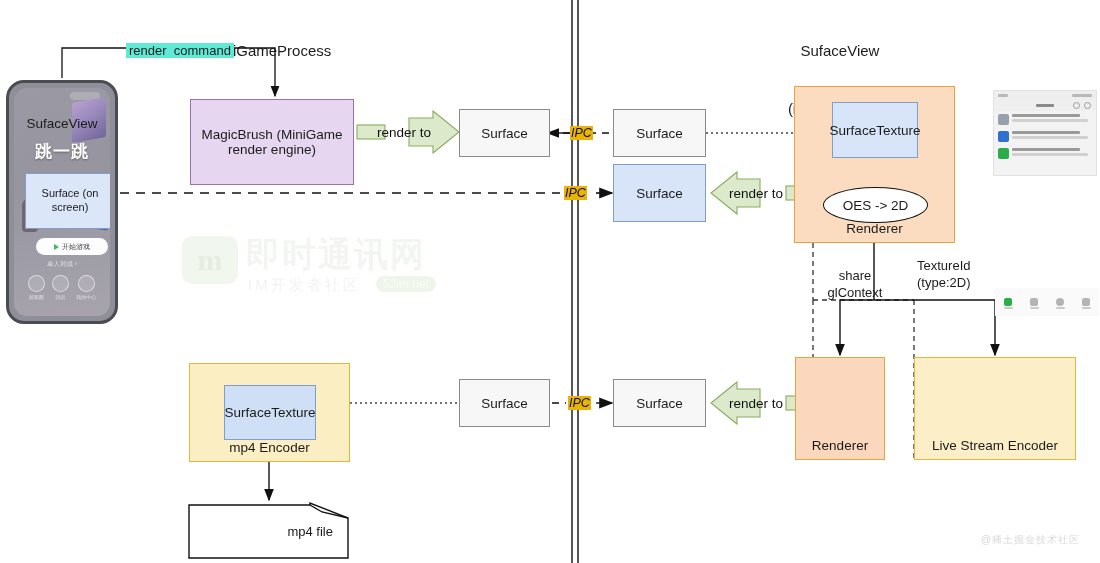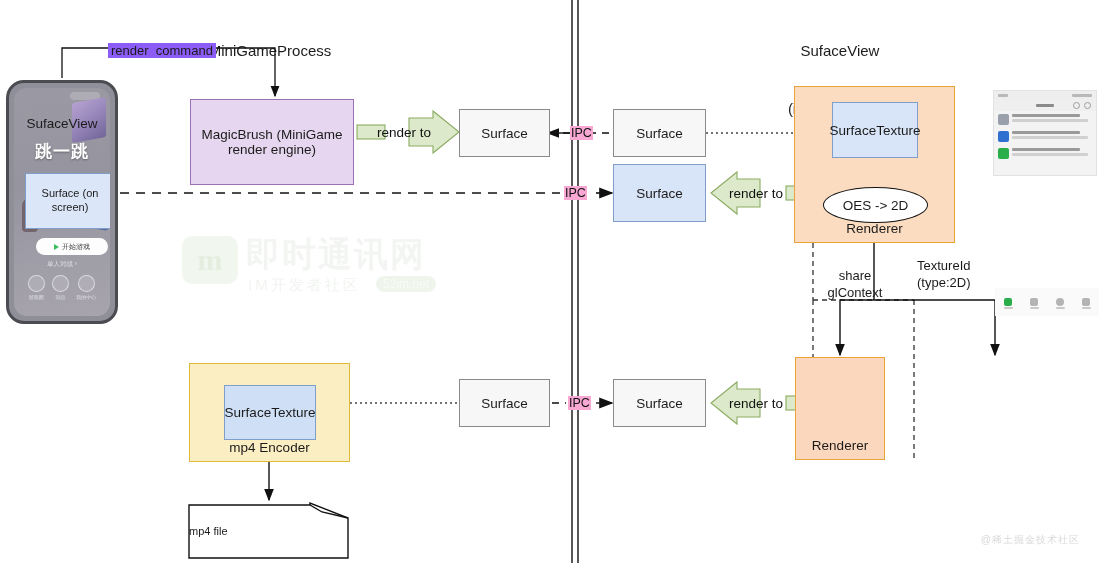--- a/index.html
+++ b/index.html
@@ -305,22 +305,23 @@
   .lbl{
     position:absolute;
     font-size:13px;
     color:#1b1b1b;
     white-space:pre;
   }
   .lbl-ipc{
     position:absolute;
     font-size:12.5px;
     color:#111;
-    background:#f9a8d4;
+    background:#eab308;
     padding:0 1px;
+    font-style:italic;
   }
   .lbl-render-to{
     position:absolute;
     font-size:13.5px;
     color:#111;
     background:transparent;
     z-index:6;
   }
 
   
@@ -458,40 +459,43 @@
 
   <div class="box box-plain" style="left:459px;top:109px;width:91px;height:48px;">Surface</div>
 
   <div class="box box-plain" style="left:459px;top:379px;width:91px;height:48px;">Surface</div>
 
   <div class="box box-yellow" style="left:189px;top:363px;width:161px;height:99px;display:block;">
     <div class="box box-blue2" style="left:34px;top:21px;width:92px;height:55px;">SurfaceTexture</div>
     <div class="group-label">mp4 Encoder</div>
   </div>
 
-  <div class="txt" style="left:189px;top:524px;width:144px;text-align:left;font-size:11px;">mp4 file</div>
+  <div class="txt" style="left:189px;top:524px;width:144px;text-align:right;font-size:13px;">mp4 file</div>
 
   <div class="box box-plain" style="left:613px;top:109px;width:93px;height:48px;">Surface</div>
 
   <div class="box box-blue" style="left:613px;top:164px;width:93px;height:58px;">Surface</div>
 
   <div class="box box-plain" style="left:613px;top:379px;width:93px;height:48px;">Surface</div>
 
   <div class="box box-orange" style="left:794px;top:86px;width:161px;height:157px;display:block;">
     <div class="box box-blue" style="left:37px;top:15px;width:86px;height:56px;">SurfaceTexture</div>
     <div class="ellipse" style="left:28px;top:100px;width:105px;height:36px;">OES -&gt; 2D</div>
     <div class="group-label">Renderer</div>
   </div>
 
   <div class="box box-orange2" style="left:795px;top:357px;width:90px;height:103px;display:block;">
     <div class="group-label">Renderer</div>
   </div>
 
-
-  <div class="lbl" style="left:108px;top:43px;background:#8b5cf6;padding:0 3px;">render  command</div>
+  <div class="box box-yellow2" style="left:914px;top:357px;width:162px;height:103px;display:block;">
+    <div class="group-label">Live Stream Encoder</div>
+  </div>
+
+  <div class="lbl" style="left:126px;top:43px;background:#5eead4;padding:0 3px;">render  command</div>
 
   <div class="lbl-render-to" style="left:377px;top:125px;">render to</div>
 
   <div class="lbl-render-to" style="left:729px;top:186px;">render to</div>
 
   <div class="lbl-render-to" style="left:729px;top:396px;">render to</div>
 
   <div class="lbl-ipc" style="left:570px;top:126px;">IPC</div>
   <div class="lbl-ipc" style="left:564px;top:186px;">IPC</div>
   <div class="lbl-ipc" style="left:568px;top:396px;">IPC</div>

